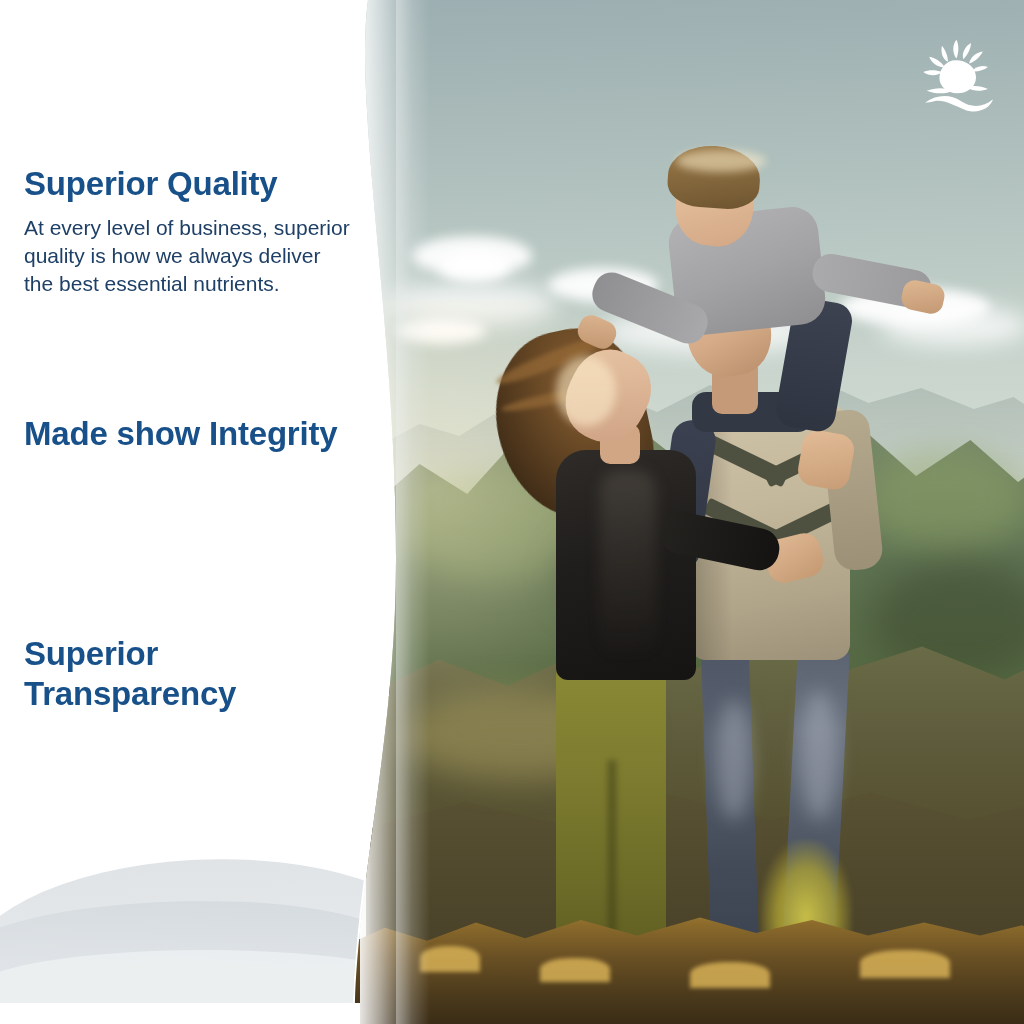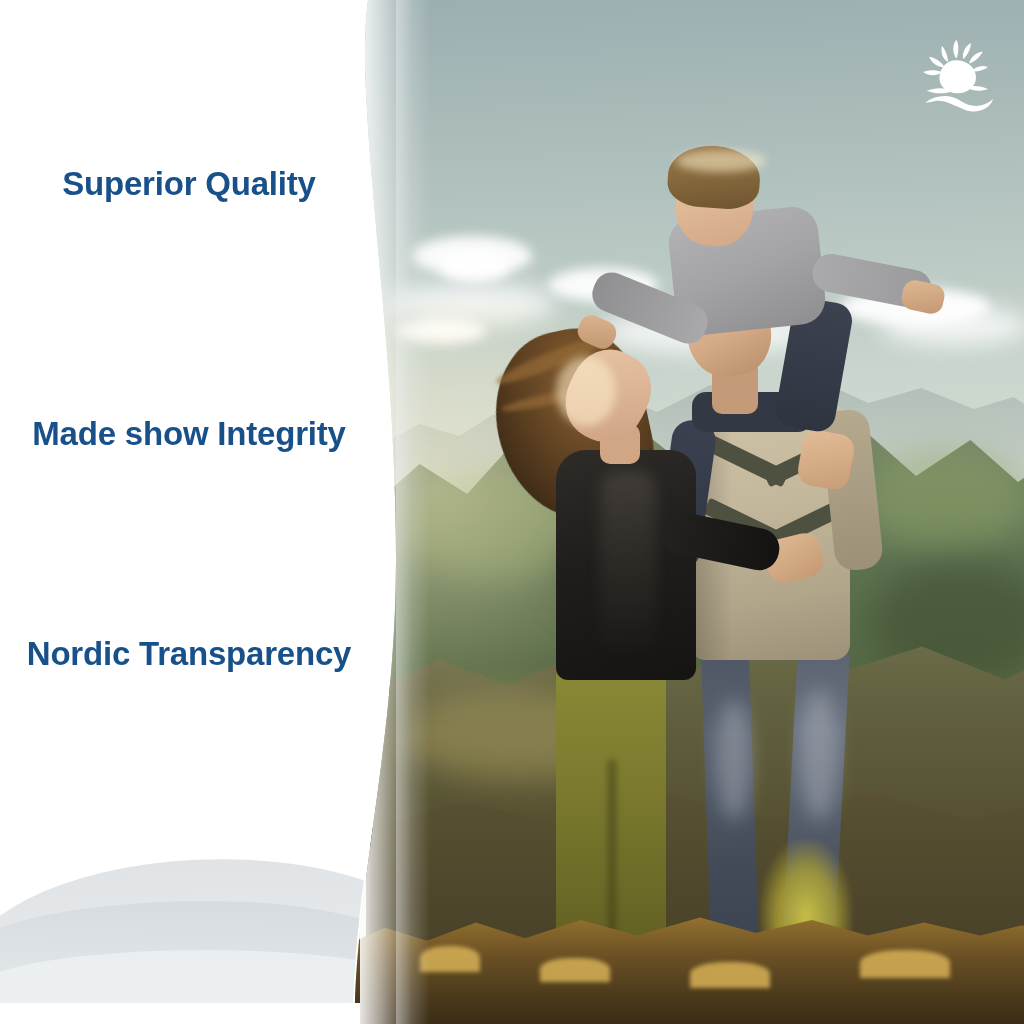--- a/index.html
+++ b/index.html
@@ -122,21 +122,21 @@
     border-radius:50% 50% 0 0/70% 62% 0 0;transform:rotate(-3deg);}
   .wave-b{position:absolute;left:-60px;top:900px;width:500px;height:120px;
     background:linear-gradient(180deg,rgba(210,216,220,.75),rgba(228,232,236,.6));
     border-radius:60% 40% 0 0/70% 55% 0 0;transform:rotate(2deg);}
   .wave-c{position:absolute;left:-30px;top:950px;width:470px;height:70px;
     background:rgba(236,239,241,.9);border-radius:50% 50% 0 0/60% 60% 0 0;}
   .bottom-white{position:absolute;left:0;top:1003px;width:360px;height:21px;background:#ffffff;}
 
   
   #text-col{position:absolute;left:0;top:0;width:400px;height:1024px;}
-  .block{position:absolute;width:330px;left:24px;text-align:center;}
+  .block{position:absolute;width:330px;left:24px;}
   .block h2{margin:0;font-size:33px;line-height:40px;font-weight:bold;color:#185089;letter-spacing:-0.2px;}
   .block p{margin:10px 0 0 0;font-size:21px;line-height:28px;color:#1e3f66;font-weight:500;}
   #block-1{top:164px;}
   #block-2{top:414px;}
   #block-3{top:634px;}
 
   
   #logo{position:absolute;right:22px;top:38px;width:86px;height:80px;}
 </style>
 </head>
@@ -234,26 +234,27 @@
   <div id="left-panel">
     <div class="wave-a"></div>
     <div class="wave-b"></div>
     <div class="wave-c"></div>
   </div>
   <div class="bottom-white"></div>
 
   <div id="text-col">
     <div class="block" id="block-1">
       <h2>Superior Quality</h2>
+      <p>At every level of business, superior quality is how we always deliver the best essential nutrients.</p>
     </div>
     <div class="block" id="block-2">
       <h2>Made show Integrity</h2>
     </div>
     <div class="block" id="block-3">
-      <h2>Nordic Transparency</h2>
+      <h2>Superior Transparency</h2>
     </div>
   </div>
 
   <div id="logo">
     <svg viewBox="0 0 100 94" width="86" height="80" aria-hidden="true">
       <g fill="#ffffff">
 
         <path d="M47 2 C50 8 50 16 47 24 C42 18 42 8 47 2 Z"></path>
         <path d="M64 6 C64 13 60 20 55 25 C53 18 57 10 64 6 Z"></path>
         <path d="M78 16 C75 22 69 28 62 30 C63 23 70 17 78 16 Z"></path>

